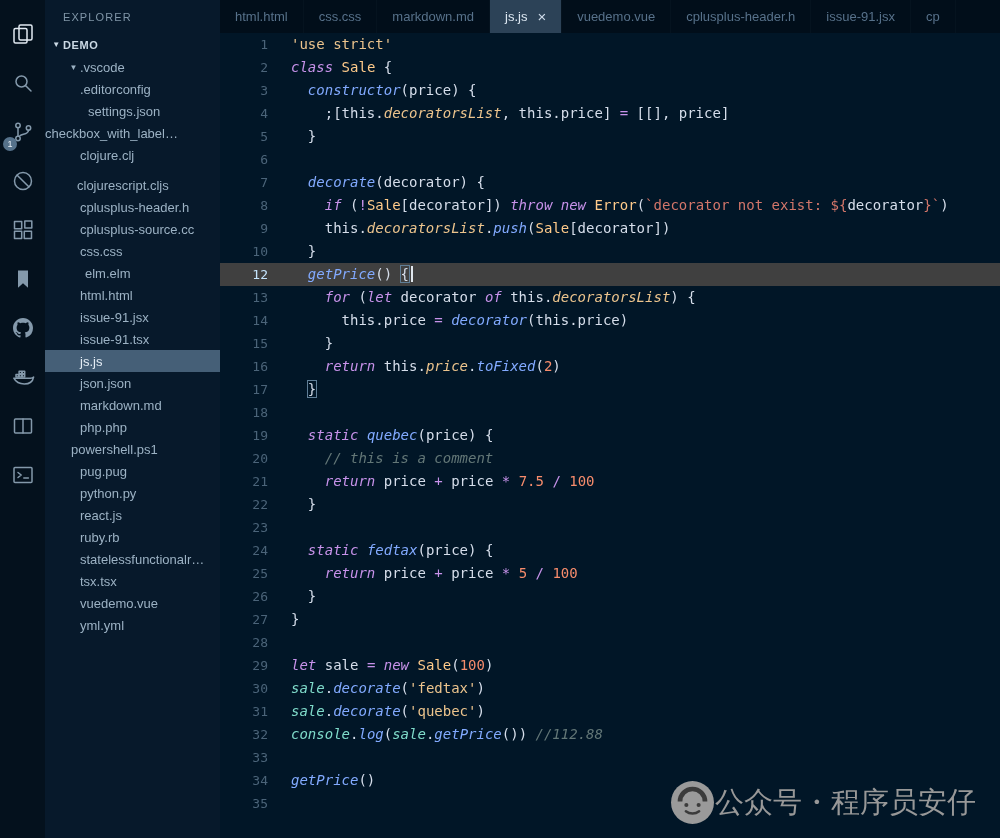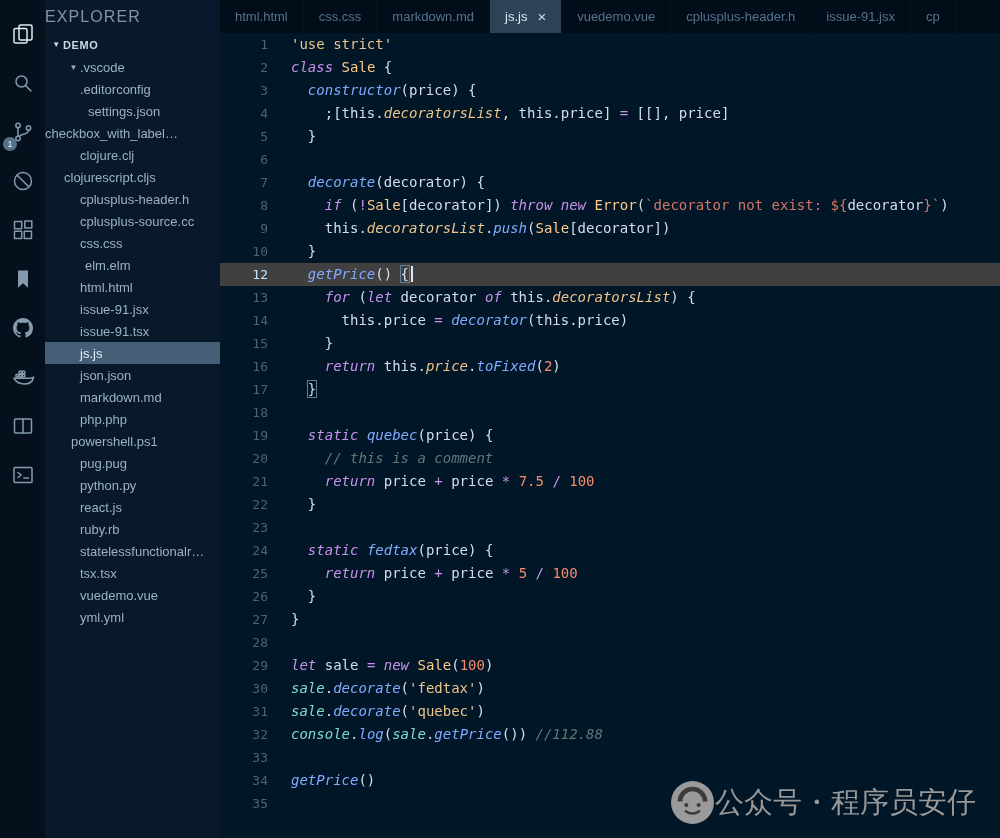--- a/index.html
+++ b/index.html
@@ -9,21 +9,21 @@
 
   
   .activity-bar{width:45px;flex:0 0 45px;background:var(--activity-bg,#04111d);display:flex;flex-direction:column;align-items:center;padding-top:9px}
   .ab-icon{width:45px;height:49px;display:flex;align-items:center;justify-content:center;position:relative;color:#8499ab;cursor:pointer}
   .ab-icon svg{width:24px;height:24px;fill:none;stroke:currentColor;stroke-width:1.5;stroke-linecap:round;stroke-linejoin:round}
   .ab-icon.first{color:#e2eaf2}
   .ab-badge{position:absolute;left:3px;bottom:5px;width:14px;height:14px;border-radius:50%;background:#56728b;color:#eaf1f7;font-size:9px;line-height:14px;text-align:center}
 
   
   .sidebar{width:175px;flex:0 0 175px;background:var(--sidebar-bg,#07192b);overflow:hidden}
-  .sidebar-title{height:33px;display:flex;align-items:center;font-size:16px;letter-spacing:1.1px;color:#8096a8}
+  .sidebar-title{height:33px;display:flex;align-items:center;padding-left:18px;font-size:11px;letter-spacing:1.1px;color:#8096a8}
   .section-header{height:23px;display:flex;align-items:center;padding-left:5px;font-size:11px;font-weight:bold;letter-spacing:.6px;color:#cbd9e5;cursor:pointer}
   .chev{display:inline-block;width:13px;flex:0 0 13px;font-size:8px;text-align:center;color:inherit}
   .tree-item{height:22px;display:flex;align-items:center;font-size:13px;color:#9cb2c4;white-space:nowrap;overflow:hidden;cursor:pointer}
   .tree-item.selected{background:var(--selection-bg,#455f77);color:#e4edf5}
 
   
   .main{flex:1;min-width:0;display:flex;flex-direction:column}
   .tab-bar{height:33px;flex:0 0 33px;background:var(--tab-bg,#010e1a);display:flex;overflow:hidden}
   .tab{display:flex;align-items:center;padding:0 15px;font-size:13px;color:#57718a;border-right:1px solid #05131f;white-space:nowrap;cursor:pointer}
   .tab.active{background:var(--active-tab-bg,#2c4257);color:#dce7f1}
@@ -145,21 +145,21 @@
         </div>
         <div class="tree-item" style="padding-left: 43px;">
           <span>settings.json</span>
         </div>
         <div class="tree-item" style="">
           <span>checkbox_with_label…</span>
         </div>
         <div class="tree-item" style="padding-left: 35px;">
           <span>clojure.clj</span>
         </div>
-        <div class="tree-item" style="padding-left: 19px;">
+        <div class="tree-item" style="padding-left: 32px; margin-top: 8px;">
           <span>clojurescript.cljs</span>
         </div>
         <div class="tree-item" style="padding-left: 35px;">
           <span>cplusplus-header.h</span>
         </div>
         <div class="tree-item" style="padding-left: 35px;">
           <span>cplusplus-source.cc</span>
         </div>
         <div class="tree-item" style="padding-left: 35px;">
           <span>css.css</span>

